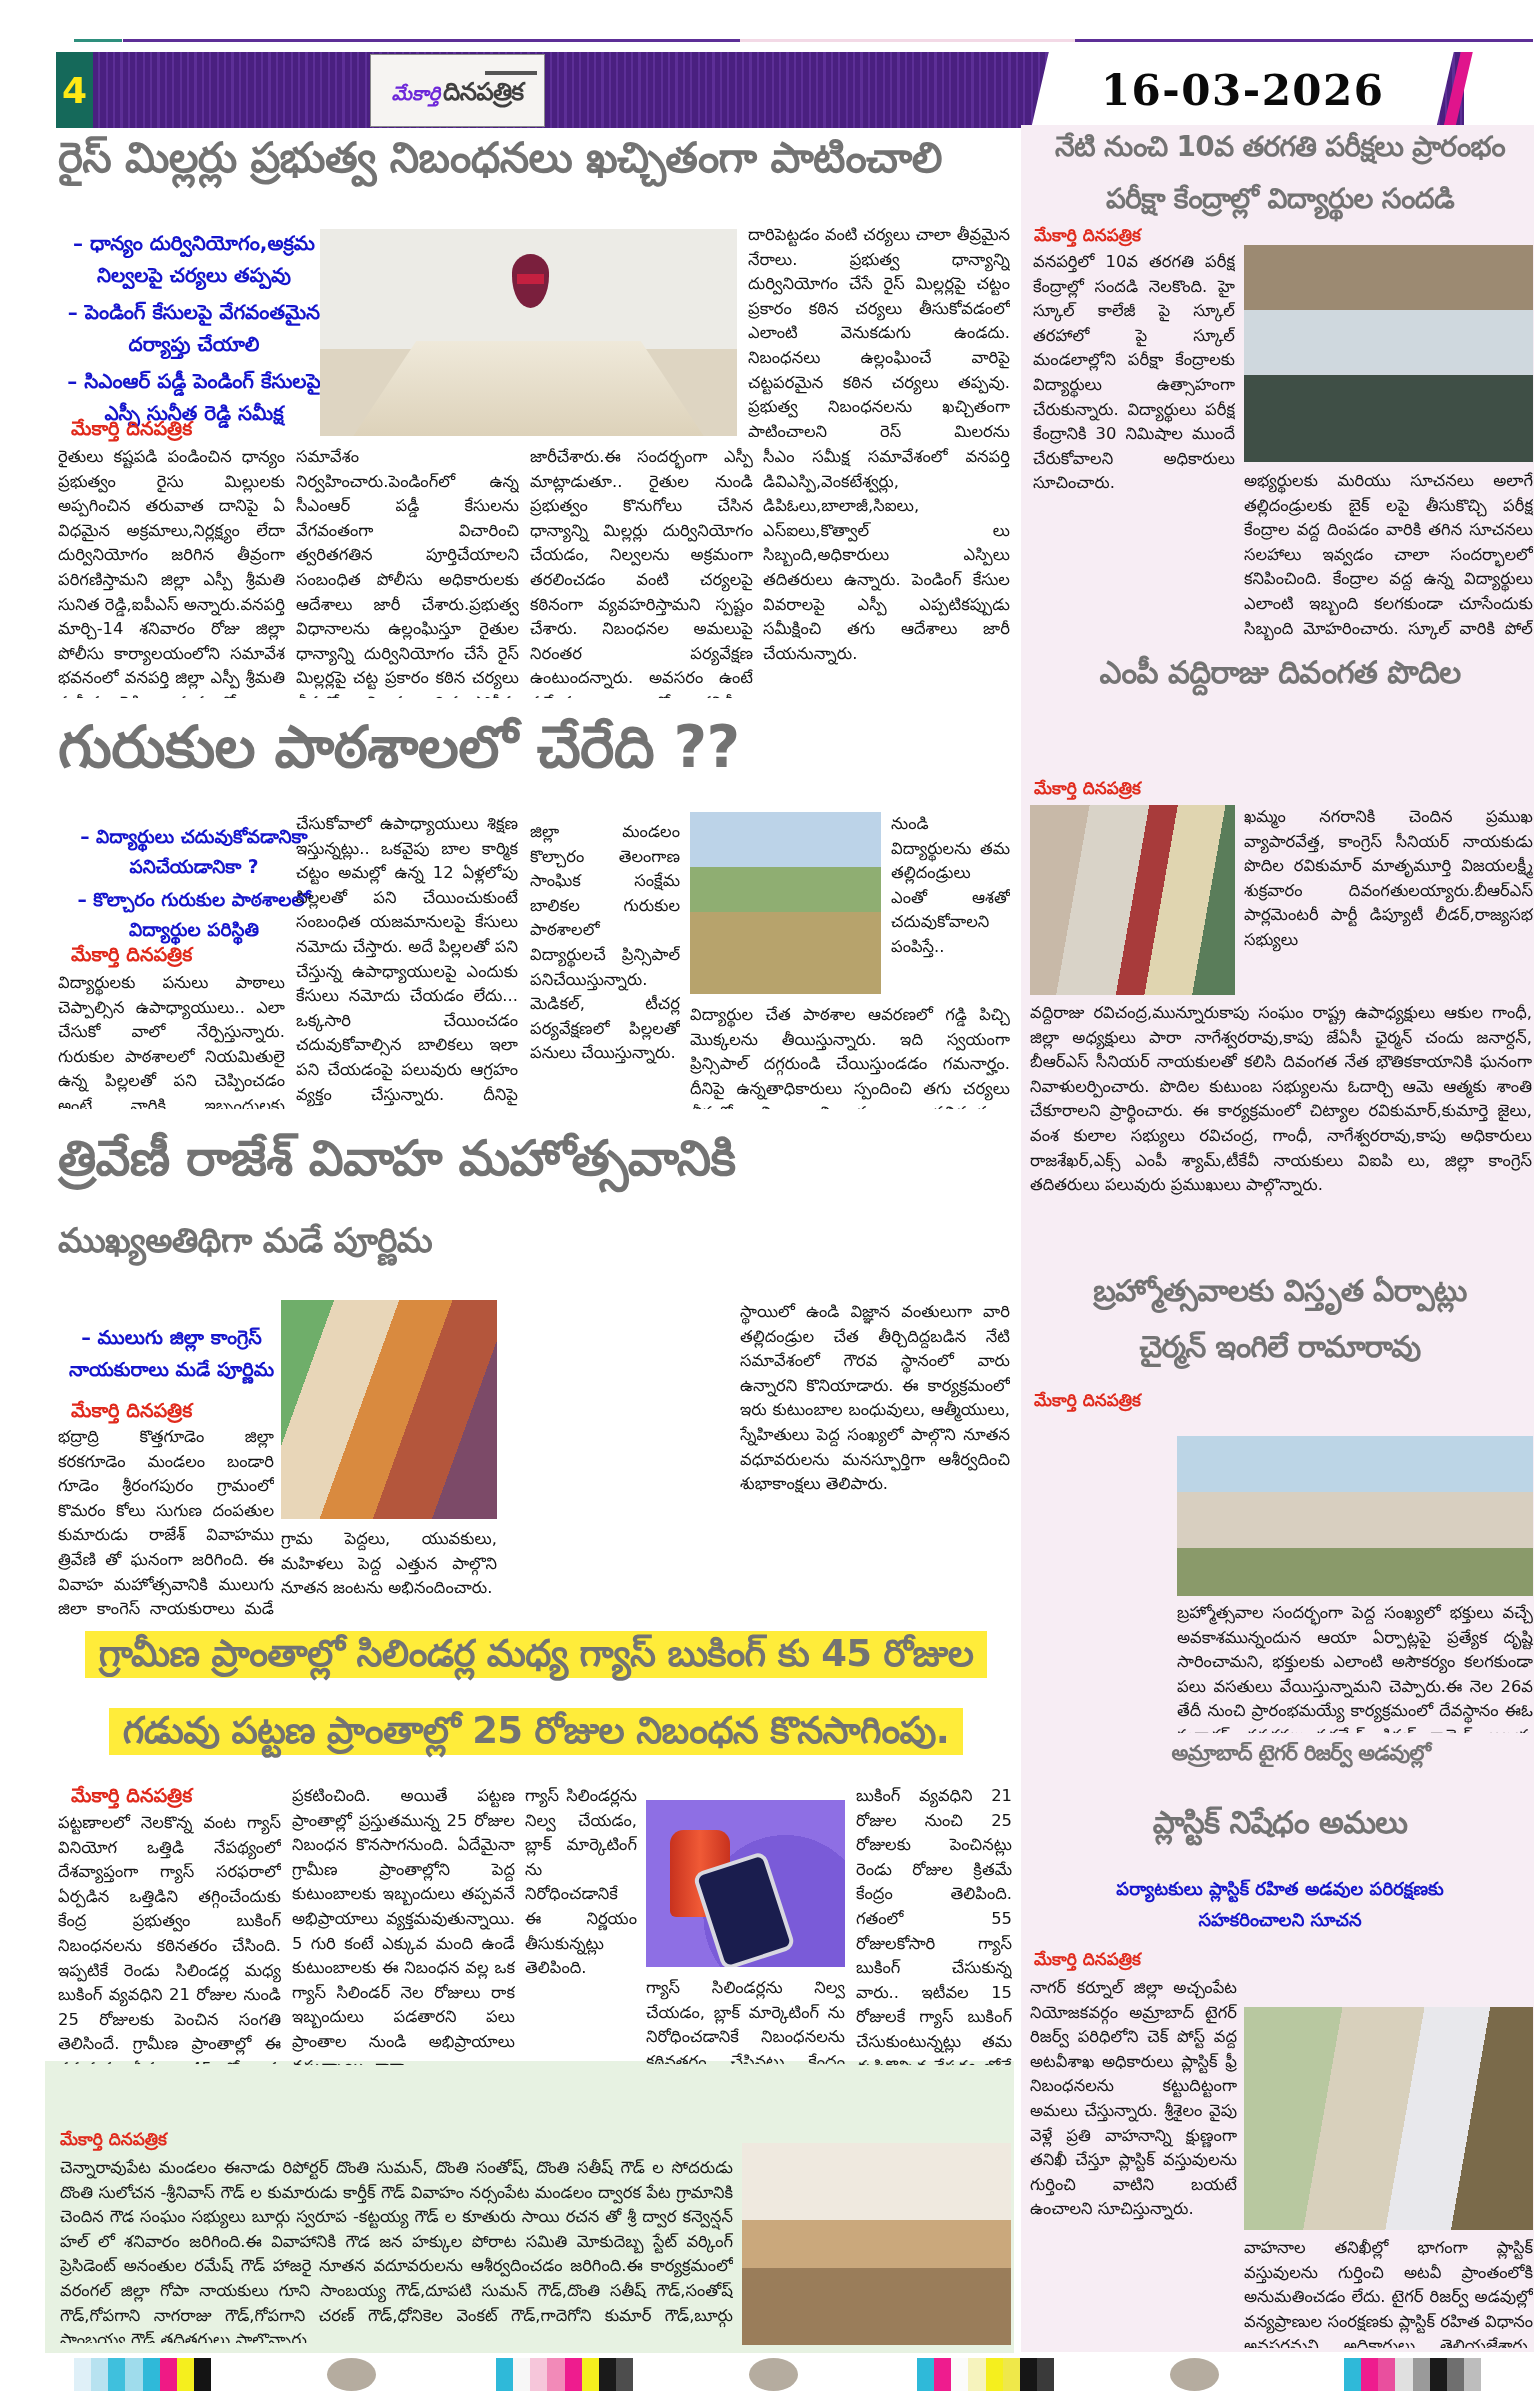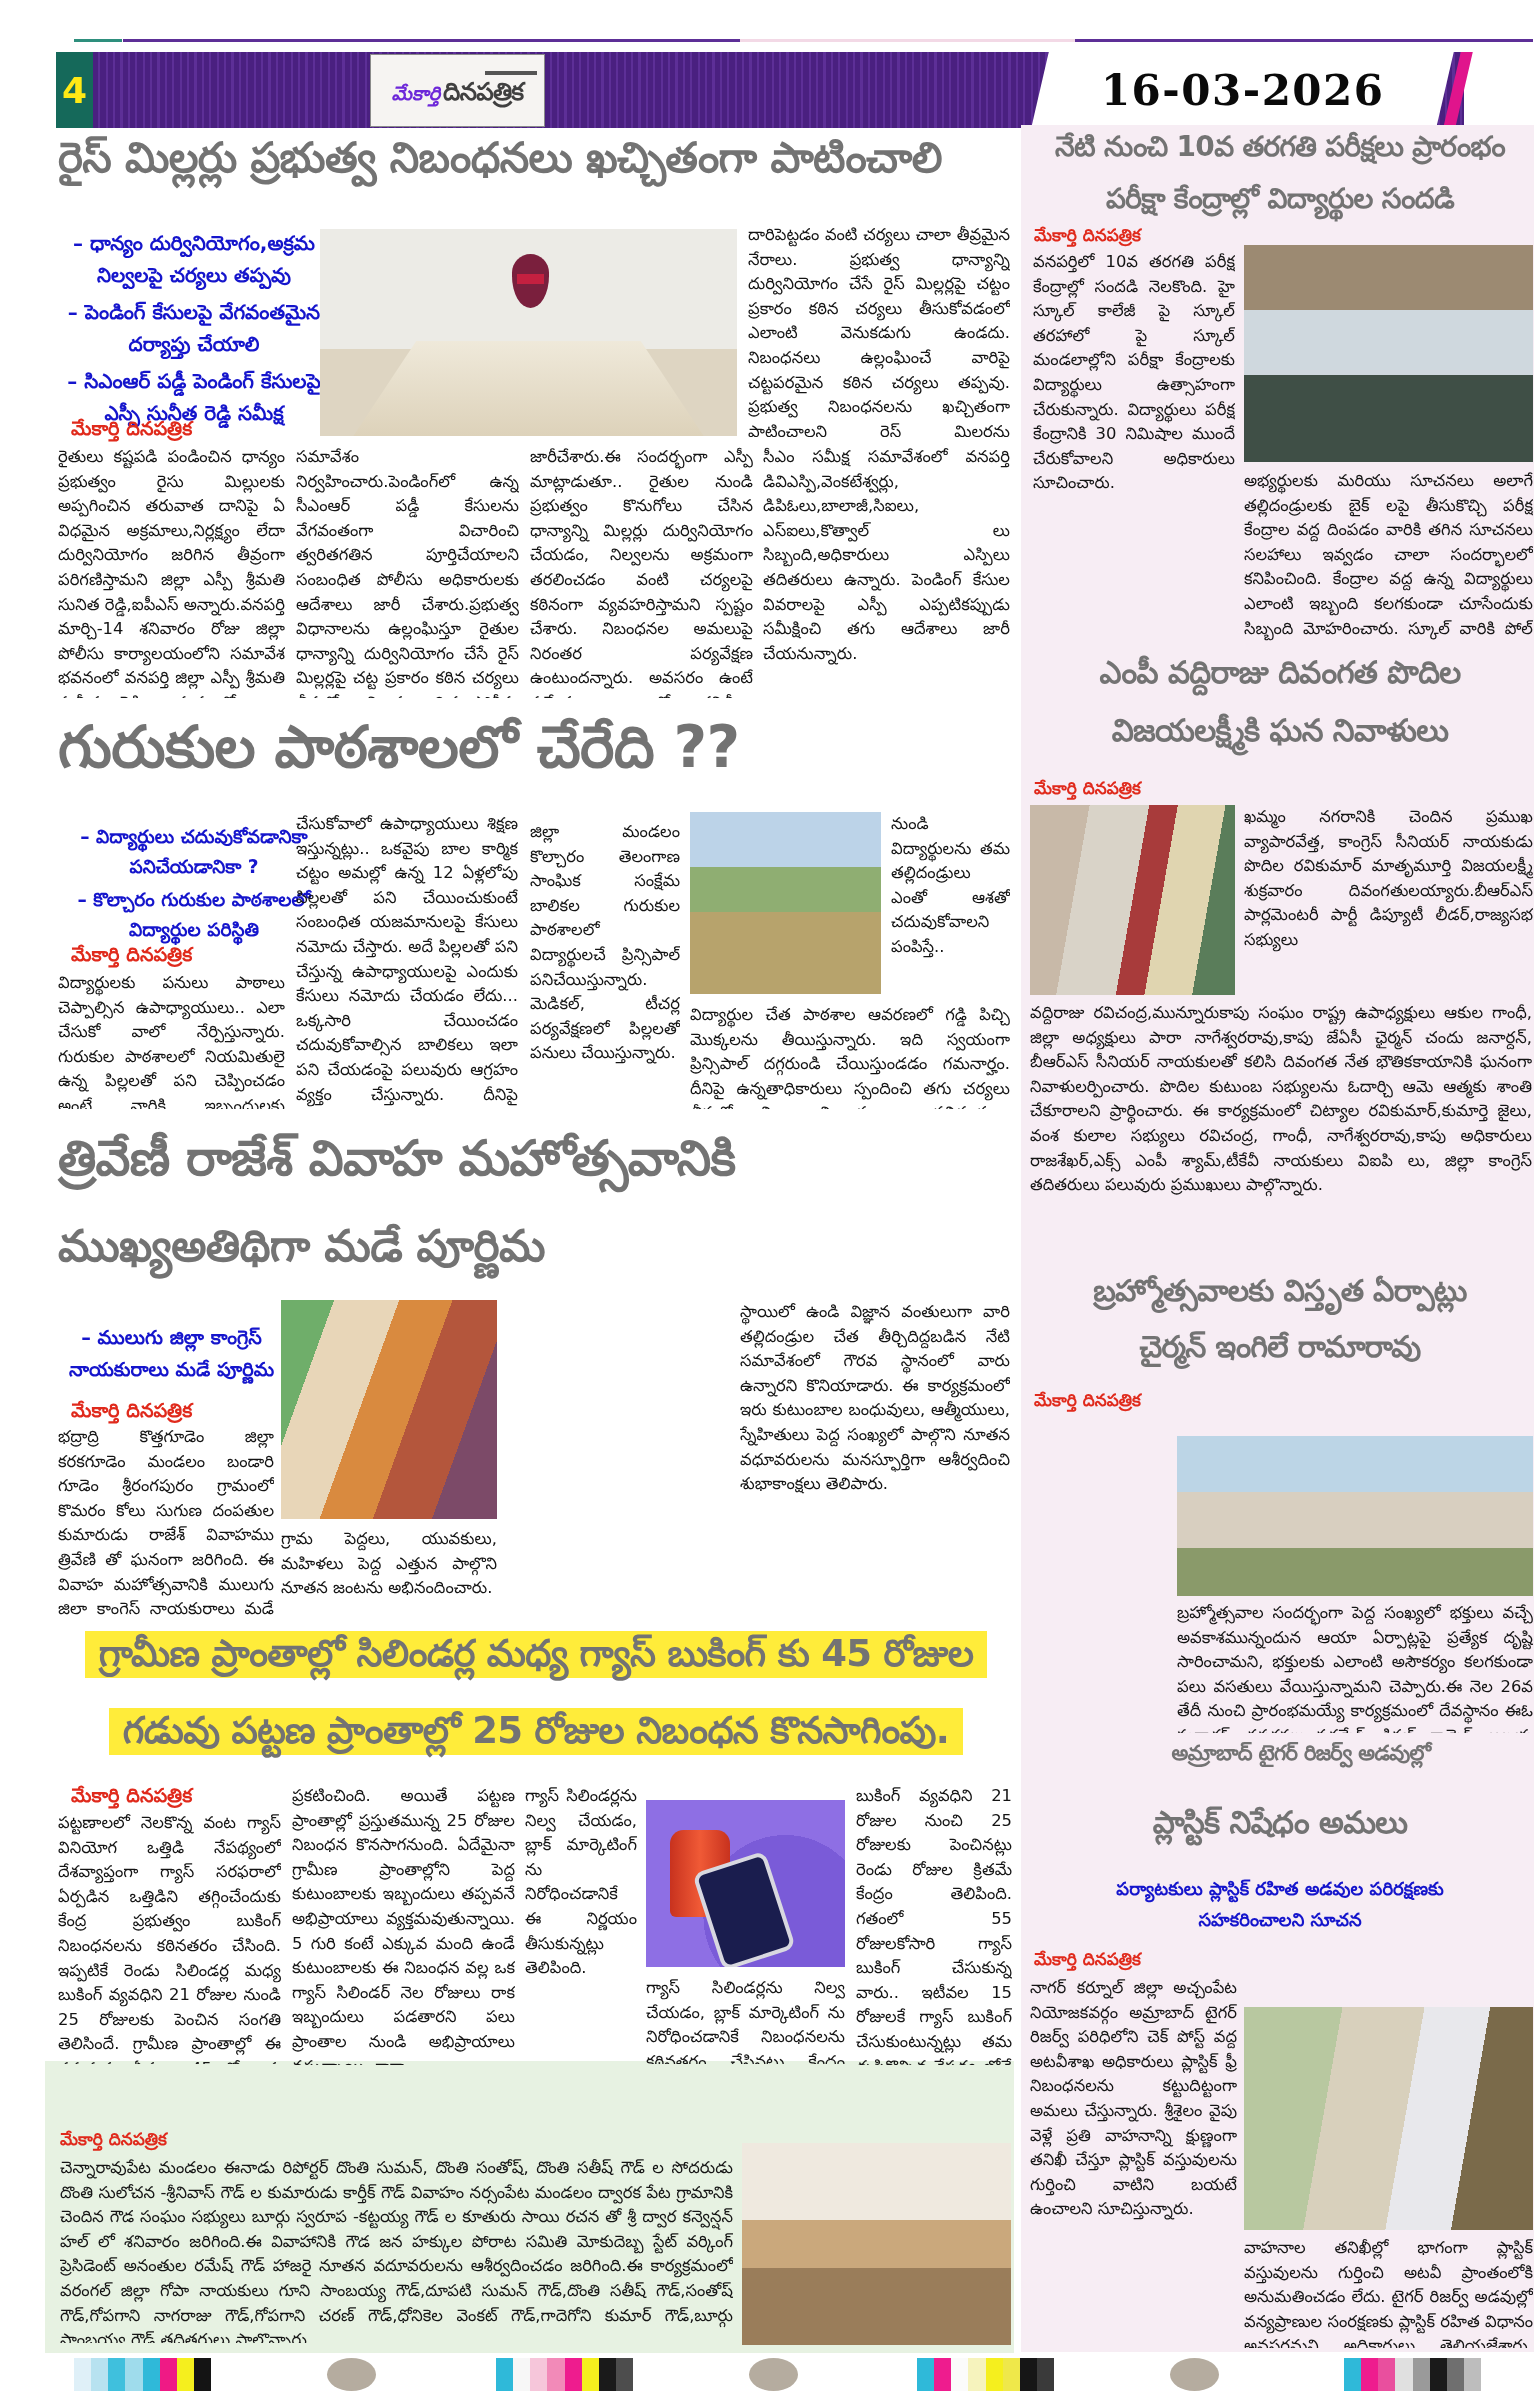--- a/index.html
+++ b/index.html
@@ -95,21 +95,21 @@
   <div class="subblue" style="left:60px;top:885px;width:268px;font-size:18.6px;">– కొల్చారం గురుకుల పాఠశాలలో విద్యార్థుల పరిస్థితి</div>
   <div class="byline" style="left:71px;top:943px;">మేకార్తి దినపత్రిక</div>
   <div class="bodycol" style="left:58px;top:971px;width:227px;height:138px;">విద్యార్థులకు పనులు పాఠాలు చెప్పాల్సిన ఉపాధ్యాయులు.. ఎలా చేసుకో వాలో నేర్పిస్తున్నారు. గురుకుల పాఠశాలలో నియమితులై ఉన్న పిల్లలతో పని చెప్పించడం అంటే వారికి ఇబ్బందులకు గురిచేయడమే. వసతుల నుండి పనులు ఎలా</div>
   <div class="bodycol" style="left:296px;top:812px;width:222px;height:296px;">చేసుకోవాలో ఉపాధ్యాయులు శిక్షణ ఇస్తున్నట్లు.. ఒకవైపు బాల కార్మిక చట్టం అమల్లో ఉన్న 12 ఏళ్లలోపు పిల్లలతో పని చేయించుకుంటే సంబంధిత యజమానులపై కేసులు నమోదు చేస్తారు. అదే పిల్లలతో పని చేస్తున్న ఉపాధ్యాయులపై ఎందుకు కేసులు నమోదు చేయడం లేదు... ఒక్కసారి చేయించడం చదువుకోవాల్సిన బాలికలు ఇలా పని చేయడంపై పలువురు ఆగ్రహం వ్యక్తం చేస్తున్నారు. దీనిపై నిగ్గదీయాల్సిన మెడికల్ వర్గాలు ఏమి చేస్తున్నాయో</div>
   <div class="bodycol" style="left:530px;top:812px;width:150px;height:296px;margin-top:8px;">జిల్లా మండలం కొల్చారం తెలంగాణ సాంఘిక సంక్షేమ బాలికల గురుకుల పాఠశాలలో విద్యార్థులచే ప్రిన్సిపాల్ పనిచేయిస్తున్నారు. మెడికల్, టీచర్ల పర్యవేక్షణలో పిల్లలతో పనులు చేయిస్తున్నారు.</div>
   <div class="photo" style="left:690px;top:812px;width:191px;height:182px;background:linear-gradient(#bcd3e8 0 30%,#8fae72 30% 55%,#b7a36c 55% 100%);"></div>
   <div class="bodycol" style="left:891px;top:812px;width:119px;height:182px;">నుండి విద్యార్థులను తమ తల్లిదండ్రులు ఎంతో ఆశతో చదువుకోవాలని పంపిస్తే..</div>
   <div class="bodycol" style="left:690px;top:1003px;width:320px;height:106px;">విద్యార్థుల చేత పాఠశాల ఆవరణలో గడ్డి పిచ్చి మొక్కలను తీయిస్తున్నారు. ఇది స్వయంగా ప్రిన్సిపాల్ దగ్గరుండి చేయిస్తుండడం గమనార్హం. దీనిపై ఉన్నతాధికారులు స్పందించి తగు చర్యలు తీసుకోవాలని విద్యార్థుల తల్లిదండ్రులు కోరుతున్నారు.</div>
 
   <div class="hl" style="left:58px;top:1132px;width:956px;font-size:49px;">త్రివేణీ రాజేశ్ వివాహ మహోత్సవానికి</div>
-  <div class="hl" style="left:58px;top:1222px;width:956px;font-size:44px;">ముఖ్యఅతిథిగా మడే పూర్ణిమ</div>
+  <div class="hl" style="left:58px;top:1222px;width:956px;font-size:34px;">ముఖ్యఅతిథిగా మడే పూర్ణిమ</div>
   <div class="subblue" style="left:60px;top:1323px;width:223px;font-size:19.3px;">– ములుగు జిల్లా కాంగ్రెస్</div>
   <div class="subblue" style="left:60px;top:1355px;width:223px;font-size:19.3px;">నాయకురాలు మడే పూర్ణిమ</div>
   <div class="byline" style="left:71px;top:1399px;">మేకార్తి దినపత్రిక</div>
   <div class="bodycol" style="left:58px;top:1425px;width:216px;height:190px;">భద్రాద్రి కొత్తగూడెం జిల్లా కరకగూడెం మండలం బండారి గూడెం శ్రీరంగపురం గ్రామంలో కొమరం కోలు సుగుణ దంపతుల కుమారుడు రాజేశ్ వివాహము త్రివేణి తో ఘనంగా జరిగింది. ఈ వివాహ మహోత్సవానికి ములుగు జిల్లా కాంగ్రెస్ నాయకురాలు మడే పూర్ణిమ ముఖ్య అతిథిగా హాజరయ్యారు.</div>
   <div class="photo" style="left:281px;top:1300px;width:216px;height:219px;background:linear-gradient(110deg,#6fae6a 0 18%,#e8d6b8 18% 40%,#d98a3f 40% 58%,#b4563c 58% 78%,#7c4a68 78% 100%);"></div>
   <div class="bodycol" style="left:740px;top:1300px;width:270px;height:314px;">స్థాయిలో ఉండి విజ్ఞాన వంతులుగా వారి తల్లిదండ్రుల చేత తీర్చిదిద్దబడిన నేటి సమావేశంలో గౌరవ స్థానంలో వారు ఉన్నారని కొనియాడారు. ఈ కార్యక్రమంలో ఇరు కుటుంబాల బంధువులు, ఆత్మీయులు, స్నేహితులు పెద్ద సంఖ్యలో పాల్గొని నూతన వధూవరులను మనస్ఫూర్తిగా ఆశీర్వదించి శుభాకాంక్షలు తెలిపారు.</div>
   <div class="bodycol" style="left:281px;top:1527px;width:216px;height:86px;">గ్రామ పెద్దలు, యువకులు, మహిళలు పెద్ద ఎత్తున పాల్గొని నూతన జంటను అభినందించారు.</div>
 
   <div class="centerwrap" style="left:58px;top:1631px;width:956px;">
     <span class="ylw hl" style="position:static;font-size:37px;">గ్రామీణ ప్రాంతాల్లో సిలిండర్ల మధ్య గ్యాస్ బుకింగ్ కు 45 రోజుల</span>
@@ -133,21 +133,20 @@
   <div class="photo" style="left:742px;top:2143px;width:269px;height:202px;background:linear-gradient(#efe9df 0 38%,#caa87c 38% 62%,#9a7d5a 62% 100%);"></div>
 
   <div class="hl centerwrap" style="left:1030px;top:132px;width:500px;font-size:28px;text-align:center;">నేటి నుంచి 10వ తరగతి పరీక్షలు ప్రారంభం</div>
   <div class="hl centerwrap" style="left:1030px;top:184px;width:500px;font-size:28px;text-align:center;">పరీక్షా కేంద్రాల్లో విద్యార్థుల సందడి</div>
   <div class="byline" style="left:1034px;top:225px;font-size:17px;">మేకార్తి దినపత్రిక</div>
   <div class="bodycol" style="left:1033px;top:250px;width:202px;height:393px;">వనపర్తిలో 10వ తరగతి పరీక్ష కేంద్రాల్లో సందడి నెలకొంది. హై స్కూల్ కాలేజీ పై స్కూల్ తరహాలో పై స్కూల్ మండలాల్లోని పరీక్షా కేంద్రాలకు విద్యార్థులు ఉత్సాహంగా చేరుకున్నారు. విద్యార్థులు పరీక్ష కేంద్రానికి 30 నిమిషాల ముందే చేరుకోవాలని అధికారులు సూచించారు.</div>
   <div class="photo" style="left:1244px;top:245px;width:289px;height:217px;background:linear-gradient(#9c8a72 0 30%,#cfd8de 30% 60%,#3f4f46 60% 100%);"></div>
   <div class="bodycol" style="left:1244px;top:469px;width:289px;height:174px;">అభ్యర్థులకు మరియు సూచనలు అలాగే తల్లిదండ్రులకు బైక్ లపై తీసుకొచ్చి పరీక్ష కేంద్రాల వద్ద దింపడం వారికి తగిన సూచనలు సలహాలు ఇవ్వడం చాలా సందర్భాలలో కనిపించింది. కేంద్రాల వద్ద ఉన్న విద్యార్థులు ఎలాంటి ఇబ్బంది కలగకుండా చూసేందుకు సిబ్బంది మోహరించారు. స్కూల్ వారికి పోల్ శ్రీమాన్ ప్రిన్సిపల్ పోలీ సయాలా ఆయా స్కూల్ పదో తరగతి విద్యార్థులకు ఎగ్జామ్స్ బాగా రాయాలని ఎగ్జామ్ హాల్ లో సెల్ ఫోన్ వద్దని సూచనలు సలహాలు విద్యార్థులకు ఇచ్చారు.</div>
 
   <div class="hl centerwrap" style="left:1030px;top:655px;width:500px;font-size:31px;text-align:center;">ఎంపీ వద్దిరాజు దివంగత పొదిల</div>
-  <div class="hl centerwrap" style="left:1030px;top:713px;width:500px;font-size:31px;text-align:center;">విజయలక్ష్మీకి ఘన నివాళులు</div>
   <div class="byline" style="left:1034px;top:778px;font-size:17px;">మేకార్తి దినపత్రిక</div>
   <div class="photo" style="left:1030px;top:805px;width:205px;height:190px;background:linear-gradient(100deg,#c8b9a8 0 25%,#d9d3c8 25% 50%,#a83b3b 50% 62%,#e0d5b0 62% 82%,#5a7d5a 82% 100%);"></div>
   <div class="bodycol" style="left:1244px;top:805px;width:289px;height:190px;">ఖమ్మం నగరానికి చెందిన ప్రముఖ వ్యాపారవేత్త, కాంగ్రెస్ సీనియర్ నాయకుడు పొదిల రవికుమార్ మాతృమూర్తి విజయలక్ష్మీ శుక్రవారం దివంగతులయ్యారు.బీఆర్ఎస్ పార్లమెంటరీ పార్టీ డిప్యూటీ లీడర్,రాజ్యసభ సభ్యులు</div>
   <div class="bodycol" style="left:1030px;top:1001px;width:502px;height:260px;">వద్దిరాజు రవిచంద్ర,మున్నూరుకాపు సంఘం రాష్ట్ర ఉపాధ్యక్షులు ఆకుల గాంధీ, జిల్లా అధ్యక్షులు పారా నాగేశ్వరరావు,కాపు జేఏసీ ఛైర్మన్ చందు జనార్దన్, బీఆర్ఎస్ సీనియర్ నాయకులతో కలిసి దివంగత నేత భౌతికకాయానికి ఘనంగా నివాళులర్పించారు. పొదిల కుటుంబ సభ్యులను ఓదార్చి ఆమె ఆత్మకు శాంతి చేకూరాలని ప్రార్థించారు. ఈ కార్యక్రమంలో చిట్యాల రవికుమార్,కుమార్తె జైలు, వంశ కులాల సభ్యులు రవిచంద్ర, గాంధీ, నాగేశ్వరరావు,కాపు అధికారులు రాజశేఖర్,ఎక్స్ ఎంపీ శ్యామ్,టీకేవీ నాయకులు విఐపి లు, జిల్లా కాంగ్రెస్ తదితరులు పలువురు ప్రముఖులు పాల్గొన్నారు.</div>
 
   <div class="hl centerwrap" style="left:1030px;top:1274px;width:500px;font-size:30px;text-align:center;">బ్రహ్మోత్సవాలకు విస్తృత ఏర్పాట్లు</div>
   <div class="hl centerwrap" style="left:1030px;top:1330px;width:500px;font-size:30px;text-align:center;">చైర్మన్ ఇంగిలే రామారావు</div>
   <div class="byline" style="left:1034px;top:1390px;font-size:17px;">మేకార్తి దినపత్రిక</div>
   <div class="photo" style="left:1177px;top:1436px;width:356px;height:160px;background:linear-gradient(#bcd5e6 0 35%,#d8cfc0 35% 70%,#8a9a6a 70% 100%);"></div>
   <div class="bodycol" style="left:1177px;top:1601px;width:356px;height:132px;">బ్రహ్మోత్సవాల సందర్భంగా పెద్ద సంఖ్యలో భక్తులు వచ్చే అవకాశమున్నందున ఆయా ఏర్పాట్లపై ప్రత్యేక దృష్టి సారించామని, భక్తులకు ఎలాంటి అసౌకర్యం కలగకుండా పలు వసతులు వేయిస్తున్నామని చెప్పారు.ఈ నెల 26వ తేదీ నుంచి ప్రారంభమయ్యే కార్యక్రమంలో దేవస్థానం ఈఓ సుధాకర్, ధర్మకర్తలు పరమేష్, కిరణ్, రామ్టెక్, ఆలయ అధికారులు సిబ్బంది తదితరులు పాల్గొన్నారు.</div>

